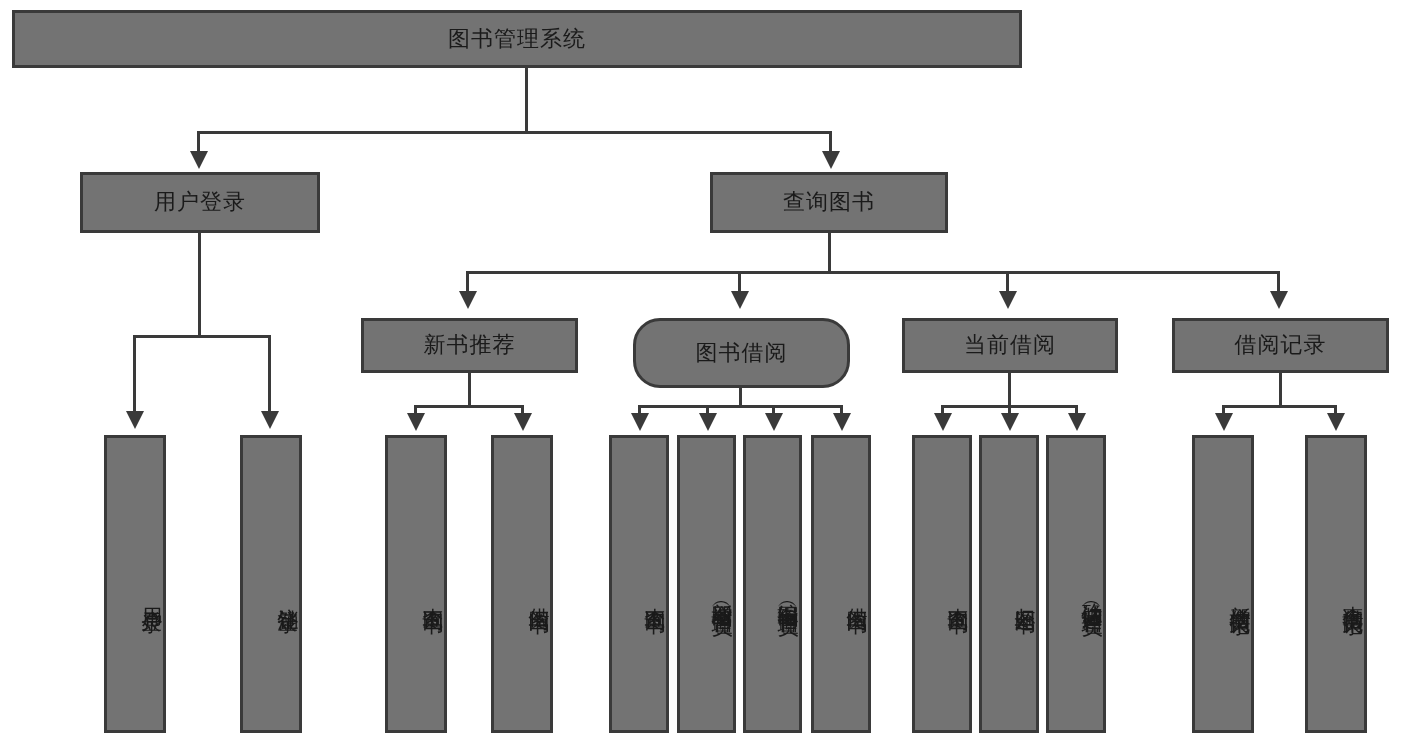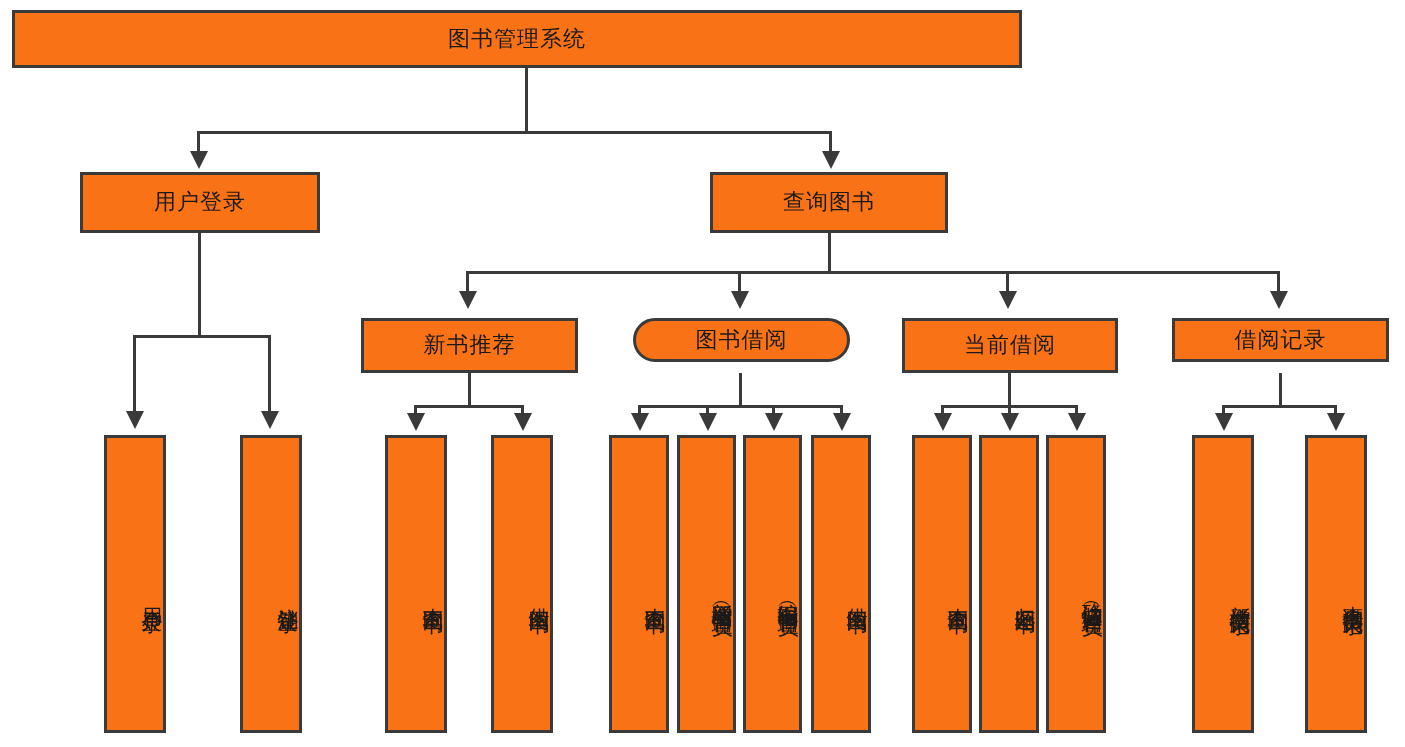--- a/index.html
+++ b/index.html
@@ -8,21 +8,21 @@
     background:#ffffff;
     font-family:"DejaVu Sans","Liberation Sans",sans-serif;
     overflow:hidden;
     position:relative;
   }
   #canvas{position:absolute;left:0;top:0;width:1405px;height:747px;}
   .node{
     position:absolute;
     box-sizing:border-box;
     border:3px solid #3a3a3a;
-    background:#f97316;
+    background:#737373;
     display:flex;
     align-items:center;
     justify-content:center;
     color:#1a1a1a;
     z-index:3;
   }
   .node.h{
     font-size:22px;
     letter-spacing:1px;
     line-height:1.1;
@@ -107,27 +107,27 @@
   <div class="edge vl" style="left:738px;top:271px;height:22px;"></div>
   <div class="arrow" style="left:731px;top:291px;"></div>
   <div class="edge vl" style="left:1006px;top:271px;height:22px;"></div>
   <div class="arrow" style="left:999px;top:291px;"></div>
   <div class="edge vl" style="left:1277px;top:271px;height:22px;"></div>
   <div class="arrow" style="left:1270px;top:291px;"></div>
 
   <div class="node h" style="left:361px;top:318px;width:217px;height:55px;">
     <span>新书推荐</span>
   </div>
-  <div class="node h" style="left:633px;top:318px;width:217px;height:44px;border-radius:27px;">
+  <div class="node h" style="left:633px;top:318px;width:217px;height:70px;border-radius:27px;">
     <span>图书借阅</span>
   </div>
   <div class="node h" style="left:902px;top:318px;width:216px;height:55px;">
     <span>当前借阅</span>
   </div>
-  <div class="node h" style="left:1172px;top:318px;width:217px;height:44px;">
+  <div class="node h" style="left:1172px;top:318px;width:217px;height:55px;">
     <span>借阅记录</span>
   </div>
 
   <div class="edge vl" style="left:468px;top:373px;height:34px;"></div>
   <div class="edge hl" style="left:414px;top:405px;width:110px;"></div>
   <div class="edge vl" style="left:414px;top:405px;height:10px;"></div>
   <div class="arrow" style="left:407px;top:413px;"></div>
   <div class="edge vl" style="left:521px;top:405px;height:10px;"></div>
   <div class="arrow" style="left:514px;top:413px;"></div>
 

